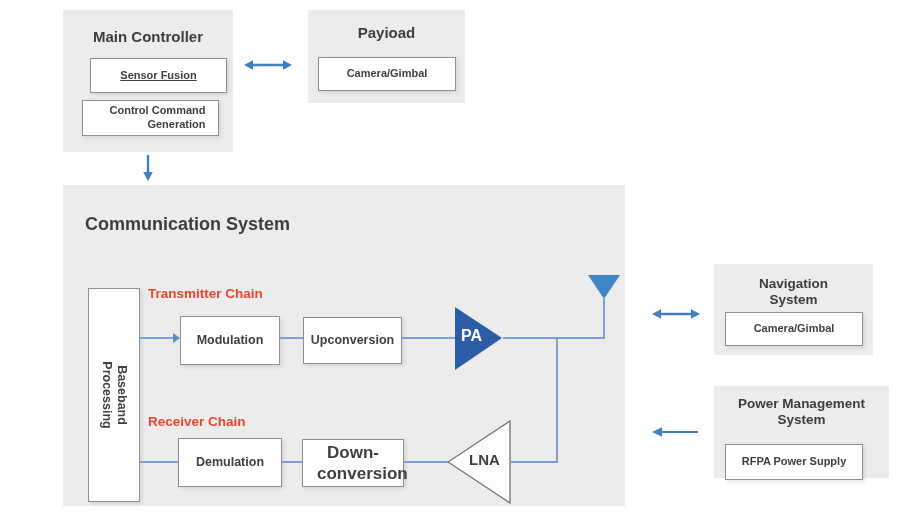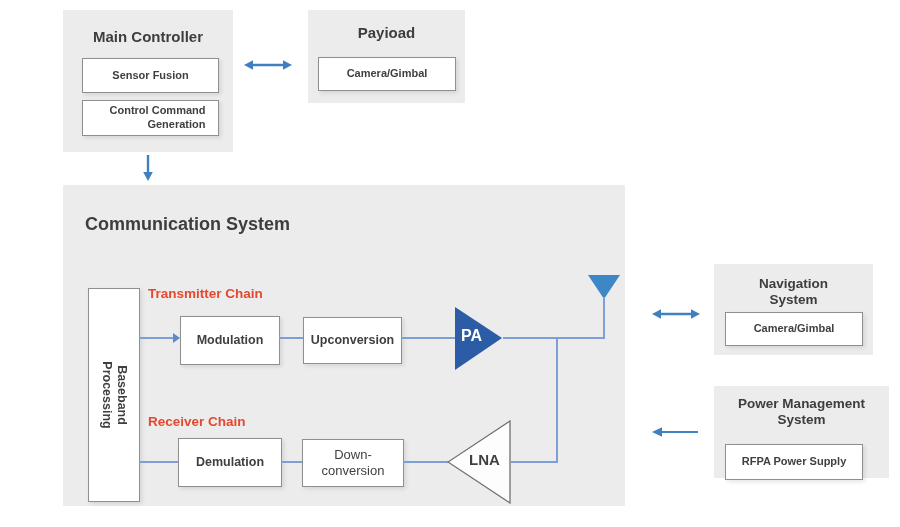--- a/index.html
+++ b/index.html
@@ -51,21 +51,21 @@
   }
 </style>
 </head>
 <body>
 
 <div id="stage">
 
   <div class="panel" style="left:63px;top:10px;width:170px;height:142px;">
     <div class="panel-title" style="padding-top:18px;font-size:15px;">Main Controller</div>
   </div>
-  <div class="module" style="left:82px;top:58px;width:135px;height:33px;">
+  <div class="module" style="left:90px;top:58px;width:135px;height:33px;text-decoration:underline;">
     <span class="wrap">Sensor Fusion</span>
   </div>
   <div class="module" style="left:82px;top:100px;width:135px;height:34px;">
     <span class="wrap" style="max-width:110px;text-align:right;">Control Command Generation</span>
   </div>
 
   <div class="panel" style="left:308px;top:10px;width:157px;height:93px;">
     <div class="panel-title" style="padding-top:14px;font-size:15px;">Payioad</div>
   </div>
   <div class="module" style="left:318px;top:57px;width:136px;height:32px;">
@@ -107,21 +107,21 @@
   <div class="pa-tri"></div>
   <div class="pa-label">PA</div>
 
   <div class="antenna-tri"></div>
   <div class="vline" style="left:603px;top:297px;height:42px;"></div>
 
   <div class="chain-label" style="left:148px;top:414px;">Receiver Chain</div>
   <div class="module" style="left:178px;top:438px;width:102px;height:47px;font-size:12.5px;font-weight:bold;">
     <span class="wrap">Demulation</span>
   </div>
-  <div class="module" style="left:302px;top:439px;width:100px;height:46px;font-size:13px;font-weight:normal;">
+  <div class="module" style="left:302px;top:439px;width:100px;height:46px;font-size:17px;font-weight:bold;">
     <span class="wrap" style="max-width:72px;">Down-conversion</span>
   </div>
 
   <div class="vline" style="left:556px;top:337px;height:126px;"></div>
   <div class="hline" style="left:511px;top:461px;width:47px;"></div>
   <div class="hline" style="left:403px;top:461px;width:45px;"></div>
   <div class="hline" style="left:281px;top:461px;width:21px;"></div>
   <div class="hline" style="left:139px;top:461px;width:39px;"></div>
 
   <svg class="lna" viewBox="0 0 64 84">

